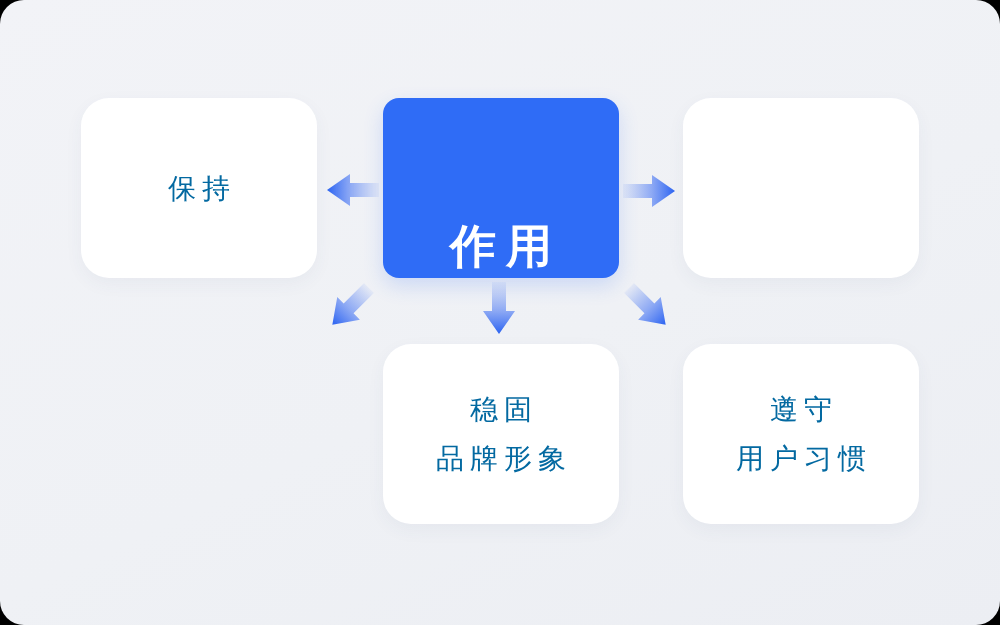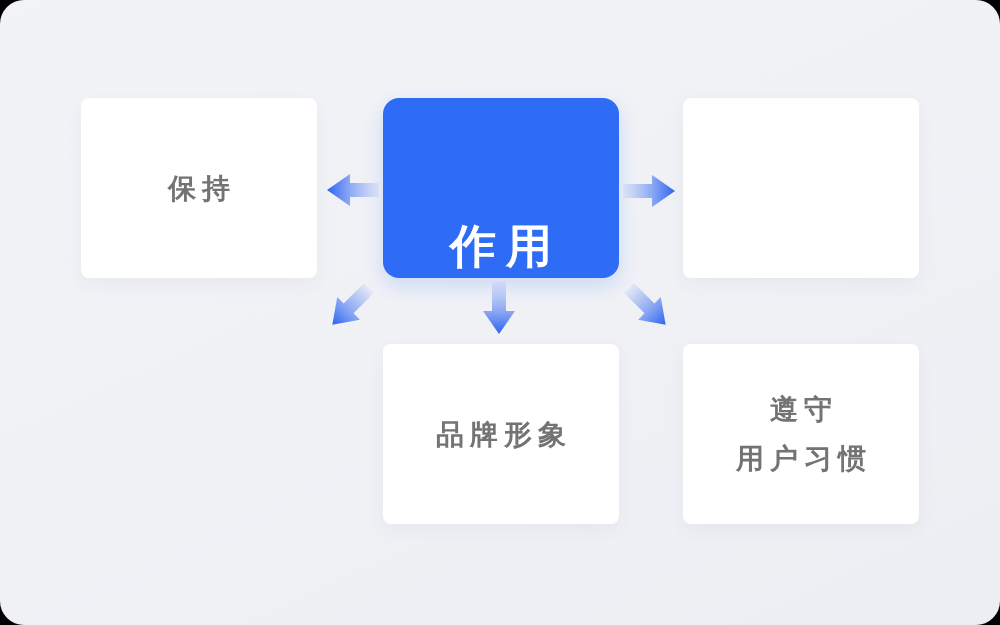--- a/index.html
+++ b/index.html
@@ -14,28 +14,28 @@
     height: 625px;
     border-radius: 24px;
     background: linear-gradient(155deg, #F2F3F7 0%, #EFF1F5 55%, #ECEEF3 100%);
     overflow: hidden;
   }
   .card {
     position: absolute;
     width: 236px;
     height: 180px;
     background: #FFFFFF;
-    border-radius: 8px;
+    border-radius: 28px;
     box-shadow: 0 6px 18px rgba(60, 70, 110, 0.05);
     display: flex;
     flex-direction: column;
     align-items: center;
     justify-content: center;
-    color: #737373;
-    font-weight: bold;
+    color: #0369a1;
+    font-weight: normal;
     font-size: 28px;
     line-height: 1.75;
     letter-spacing: 6px;
     text-align: center;
   }
   .card .line { margin-right: -6px; white-space: nowrap; }
   .card-tl { left: 81px;  top: 98px;  }
   .card-tr { left: 683px; top: 98px;  }
   .card-bl { left: 80px;  top: 344px; }
   .card-bc { left: 383px; top: 344px; }
@@ -83,20 +83,21 @@
 
   <div class="card card-tl">
     <span class="line">保持</span>
   </div>
 
   <div class="card card-tr">
   </div>
 
 
   <div class="card card-bc">
+    <span class="line">稳固</span>
     <span class="line">品牌形象</span>
   </div>
 
   <div class="card card-br">
     <span class="line">遵守</span>
     <span class="line">用户习惯</span>
   </div>
 
   <div class="arrow arrow-left">
     <svg viewBox="0 0 54 40" xmlns="http://www.w3.org/2000/svg">

